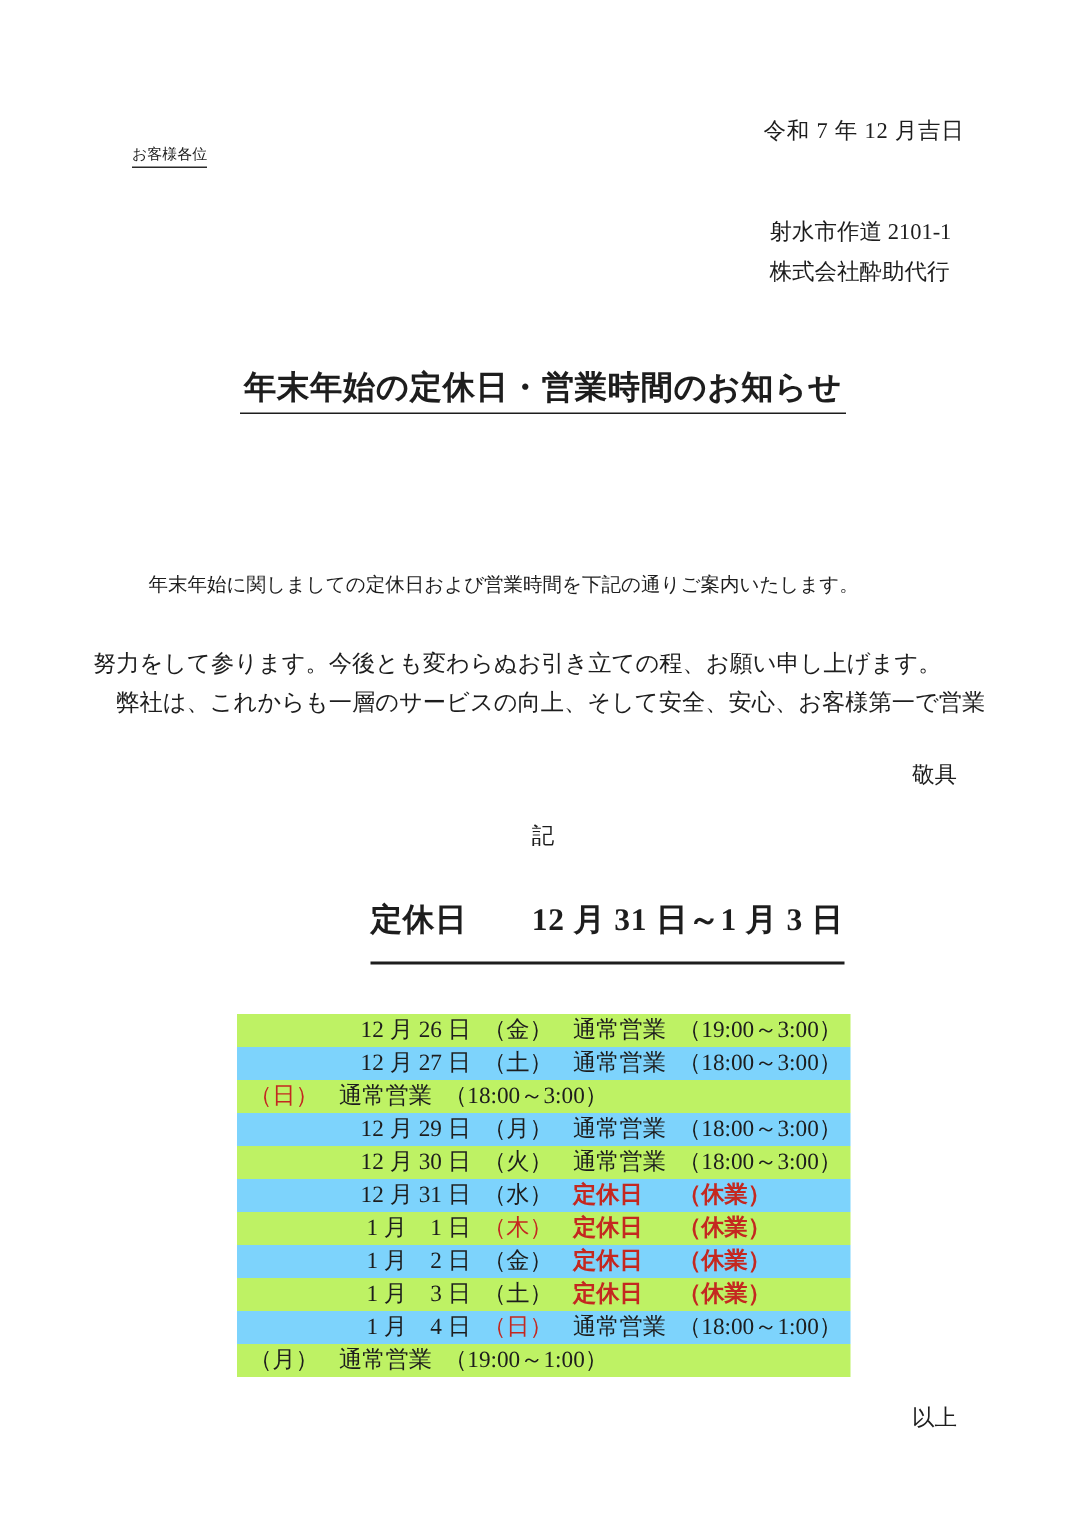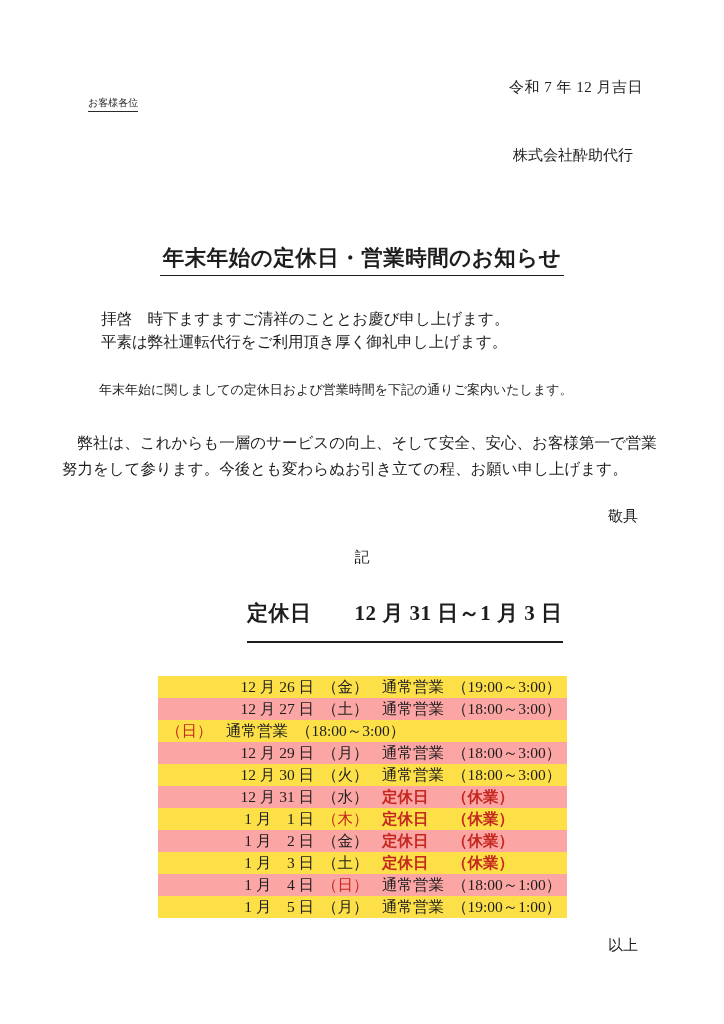--- a/index.html
+++ b/index.html
@@ -55,58 +55,55 @@
     font-size:21px; font-weight:bold; letter-spacing:0.5px;
     border-bottom:2px solid #1d1d1d; padding-bottom:14px;margin-left:44px;
   }
   .schedule {
     position:absolute; top:676px; left:158px; width:409px;
     font-size:15.5px;
   }
   .trow {
     display:flex; align-items:center;
     height:22px; line-height:22px;
-    background:#fca5a5;
+    background:#7dd3fc;
   }
-  .trow.shaded { background:#fde047; }
+  .trow.shaded { background:#bef264; }
   .c-date  { width:156px; text-align:right; white-space:pre; }
   .c-dow   { width:64px; padding-left:8px; white-space:pre; }
   .c-status{ width:74px; padding-left:4px; white-space:pre; }
   .c-time  { flex:1; white-space:pre; }
   .red  { color:#c42820; }
   .bold { font-weight:bold; }
   .ijou { position:absolute; top:936px; left:608px; font-size:15px; }
 </style>
 </head>
 <body>
 
 <div class="page">
 
   <div class="doc-date">令和 7 年 12 月吉日</div>
 
   <div class="recipient">お客様各位</div>
 
   <div class="sender">
+    <div>射水市作道 2101-1</div>
     <div>株式会社酔助代行</div>
   </div>
 
   <div class="title-wrap">
     <span class="doc-title">年末年始の定休日・営業時間のお知らせ</span>
   </div>
 
-  <div class="greeting">
-    <div>拝啓　時下ますますご清祥のこととお慶び申し上げます。</div>
-    <div>平素は弊社運転代行をご利用頂き厚く御礼申し上げます。</div>
-  </div>
 
   <div class="notice">年末年始に関しましての定休日および営業時間を下記の通りご案内いたします。</div>
 
   <div class="closing">
+    <div>努力をして参ります。今後とも変わらぬお引き立ての程、お願い申し上げます。</div>
     <div>　弊社は、これからも一層のサービスの向上、そして安全、安心、お客様第一で営業</div>
-    <div>努力をして参ります。今後とも変わらぬお引き立ての程、お願い申し上げます。</div>
   </div>
 
   <div class="keigu">敬具</div>
 
   <div class="ki-wrap">
     <span class="ki">記</span>
   </div>
 
   <div class="holiday-heading">定休日　　12 月 31 日～1 月 3 日</div>
 
@@ -165,21 +162,20 @@
           <span class="c-status red bold">定休日</span>
           <span class="c-time red bold">（休業）</span>
         </div>
         <div class="trow">
           <span class="c-date">1 月　4 日</span>
           <span class="c-dow red">（日）</span>
           <span class="c-status">通常営業</span>
           <span class="c-time">（18:00～1:00）</span>
         </div>
         <div class="trow shaded">
-          <span class="c-date">1 月　5 日</span>
           <span class="c-dow">（月）</span>
           <span class="c-status">通常営業</span>
           <span class="c-time">（19:00～1:00）</span>
         </div>
       </div>
   </div>
 
   <div class="ijou">以上</div>
 
 </div>

